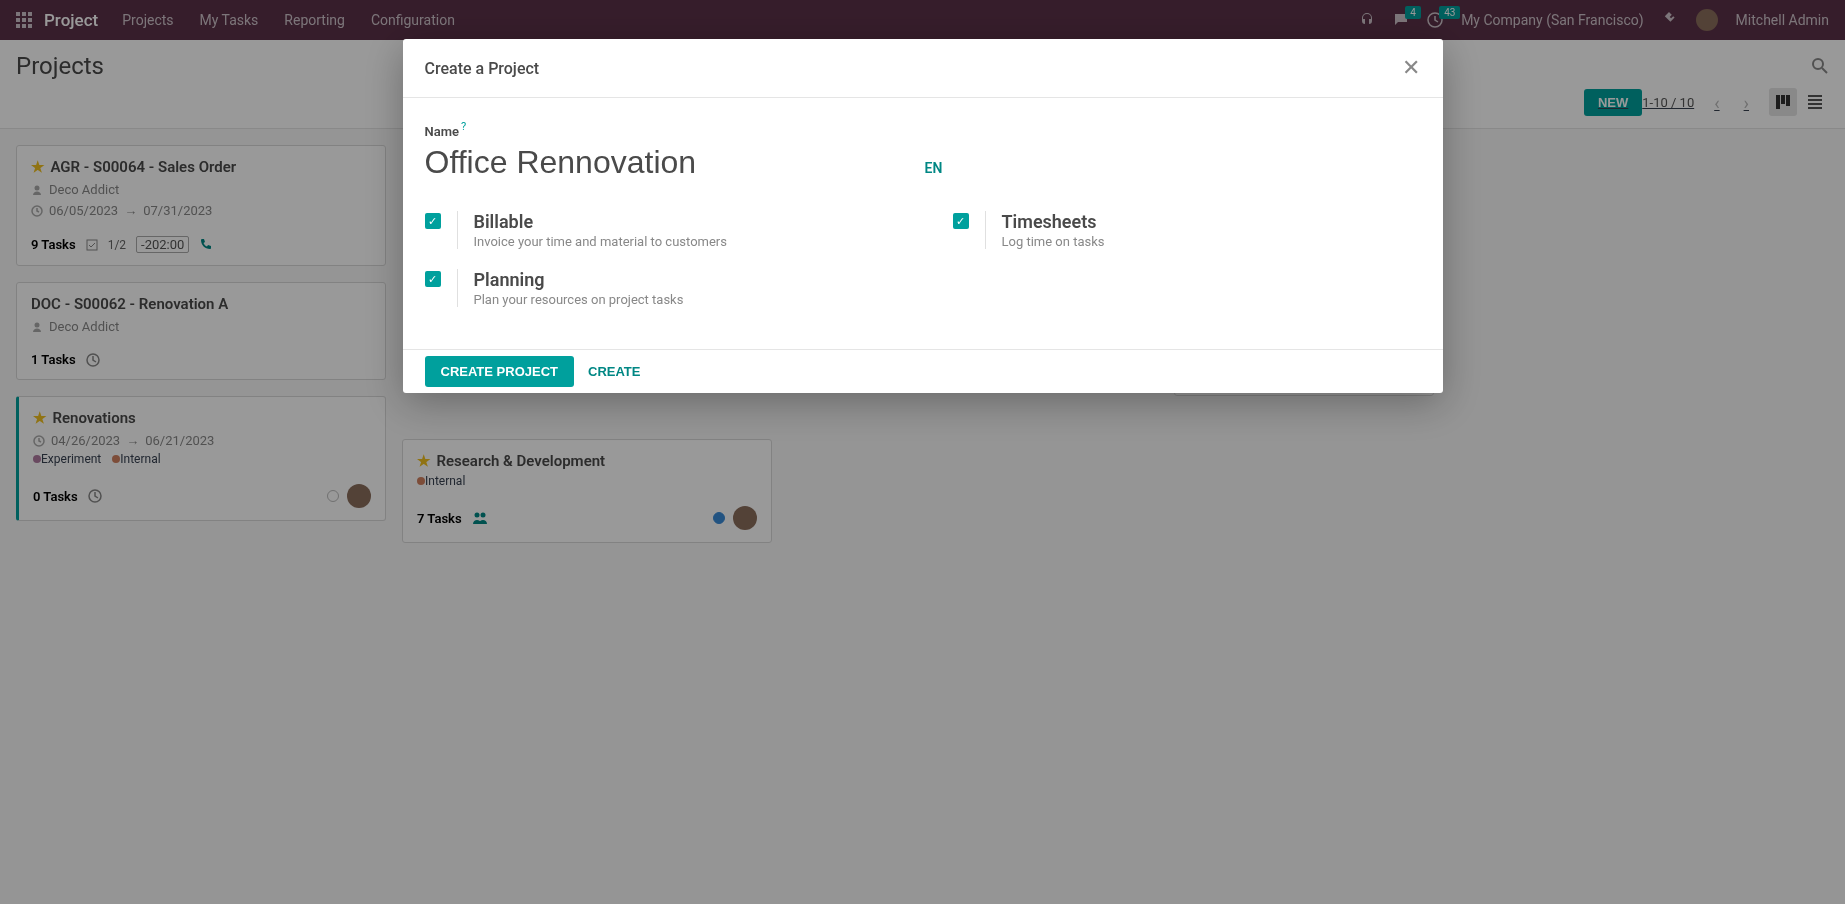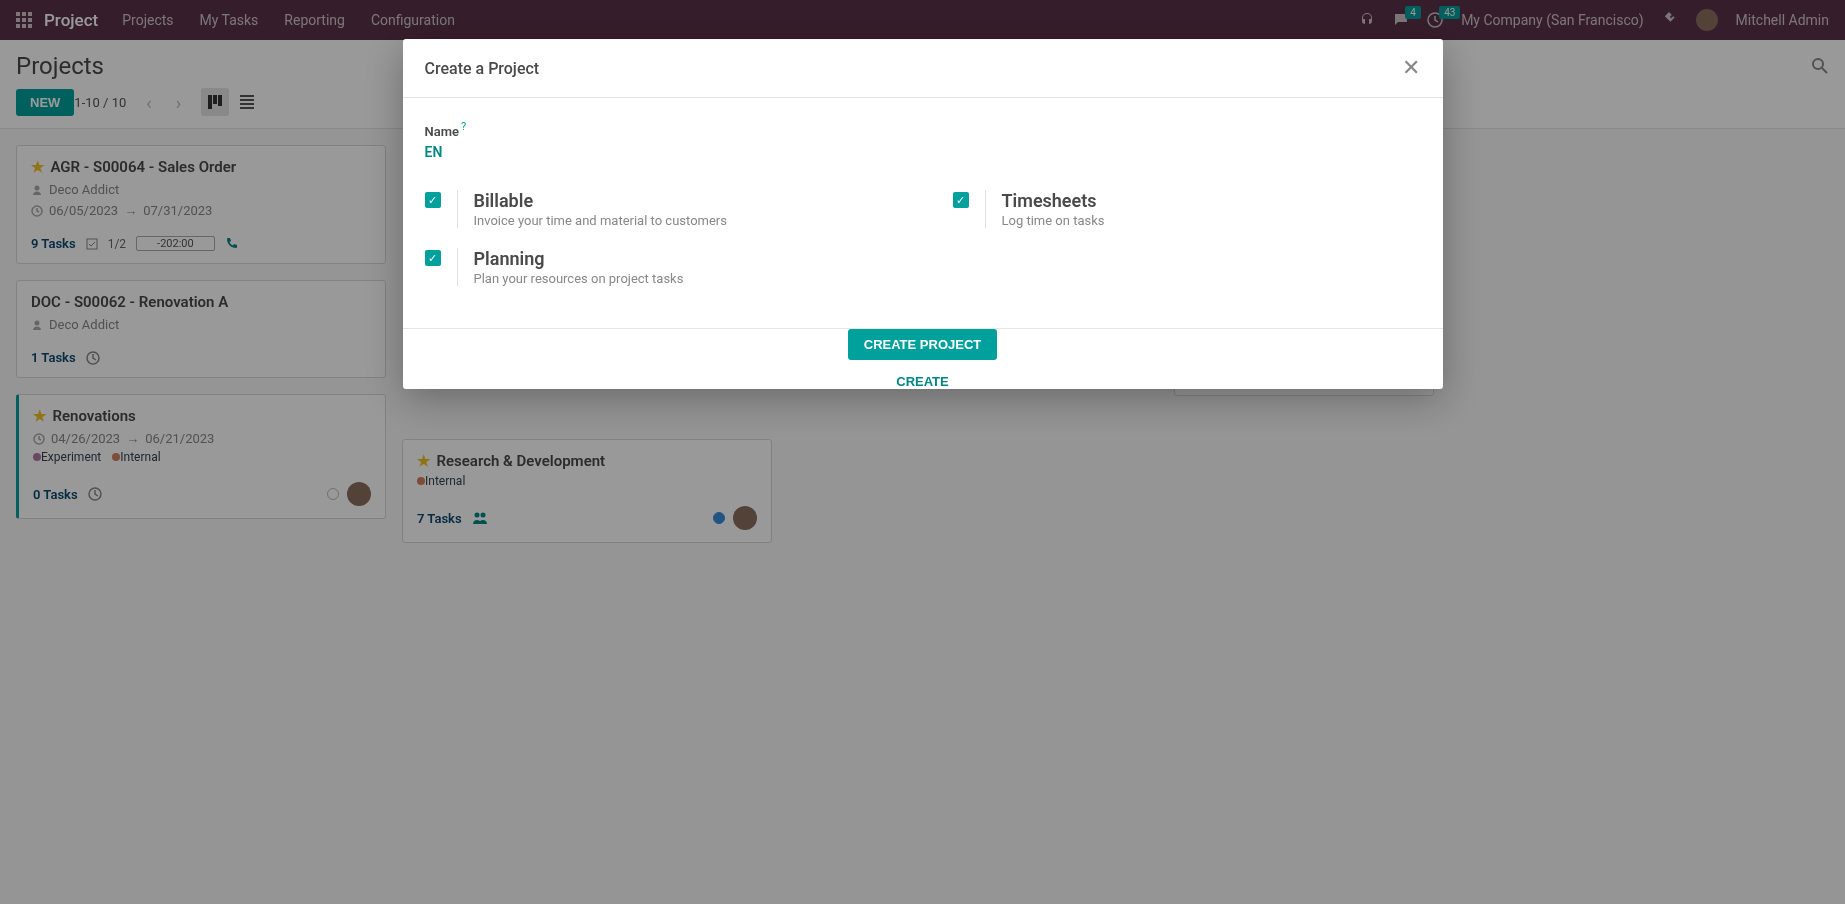--- a/index.html
+++ b/index.html
@@ -15,42 +15,42 @@
 .nav-right { margin-left: auto; display: flex; align-items: center; gap: 18px; }
 .nav-icon { position: relative; color: #cfc4cb; cursor: pointer; }
 .badge { background: #00a09d; color: #fff; font-size: 10px; padding: 1px 5px; border-radius: 2px; position: absolute; top: -6px; left: 12px; }
 .avatar-sm { width: 22px; height: 22px; border-radius: 50%; background: #8b6e5c; display: inline-block; }
 
 
 .control-panel { background: #fff; border-bottom: 1px solid #e5e5e5; padding: 12px 16px; }
 .cp-row1 { display: flex; justify-content: space-between; align-items: center; margin-bottom: 8px; }
 .breadcrumb { font-size: 24px; color: #4a4a4a; }
 .search-ic { color: #888; cursor: pointer; }
-.cp-row2 { display: flex; justify-content: flex-start; align-items: center; }
+.cp-row2 { display: flex; justify-content: flex-end; align-items: center; text-decoration: underline; }
 .btn-new { background: #00a09d; color: #fff; border: none; padding: 6px 14px; font-size: 13px; font-weight: 600; cursor: pointer; border-radius: 3px; }
 .pager-group { display: flex; align-items: center; gap: 16px; }
 .pager { font-size: 13px; color: #555; }
 .pager-nav { color: #bbb; cursor: pointer; padding: 0 4px; font-size: 18px; }
 .view-switch { display: flex; gap: 4px; }
 .view-btn { width: 28px; height: 28px; display: flex; align-items: center; justify-content: center; color: #555; cursor: pointer; border-radius: 3px; }
 .view-btn.active { background: #e4e4e4; color: #333; }
 
 
 .kanban { padding: 16px; display: flex; flex-wrap: wrap; gap: 16px; }
 .card { background: #fff; border: 1px solid #d9d9d9; border-radius: 3px; width: 370px; padding: 12px 14px; position: relative; }
 .card.accent { border-left: 3px solid #00a09d; }
 .card-title { display: flex; align-items: center; gap: 6px; font-size: 15px; font-weight: 600; color: #4a4a4a; }
 .star { color: #f0c020; }
 .card-sub { font-size: 13px; color: #888; margin-top: 6px; display: flex; align-items: center; gap: 6px; }
 .tags { margin-top: 4px; font-size: 12px; }
 .tag { display: inline-flex; align-items: center; margin-right: 8px; }
 .dot { width: 8px; height: 8px; border-radius: 50%; display: inline-block; }
 .card-footer { display: flex; align-items: center; margin-top: 18px; gap: 10px; font-size: 13px; }
-.tasks-link { color: #0c4a6e; font-weight: 600; }
-.pill { border: 1px solid #aaa; border-radius: 2px; padding: 0 20px; font-size: 11px; color: #555; }
+.tasks-link { color: #000000; font-weight: 600; }
+.pill { border: 1px solid #aaa; border-radius: 2px; padding: 0 4px; font-size: 13px; color: #555; }
 .footer-right { margin-left: auto; display: flex; align-items: center; gap: 8px; }
 .status-dot { width: 12px; height: 12px; border-radius: 50%; border: 1px solid #bbb; }
 .avatar { width: 24px; height: 24px; border-radius: 50%; background: #8b6e5c; }
 .dots-menu { position: absolute; top: 10px; right: 8px; color: #888; cursor: pointer; font-size: 18px; }
 
 
 .overlay { position: fixed; inset: 0; background: rgba(0,0,0,0.4); }
 .modal { position: fixed; top: 16px; left: 50%; transform: translateX(-50%); width: 1040px; background: #fff; border-radius: 3px; box-shadow: 0 10px 40px rgba(0,0,0,0.3); margin-top: 23px; }
 .modal-header { padding: 16px 22px; border-bottom: 1px solid #e5e5e5; display: flex; justify-content: space-between; align-items: center; }
 .modal-title { font-size: 16px; font-weight: 500; color: #4a4a4a; }
@@ -63,21 +63,21 @@
 .lang-btn { color: #008784; font-weight: 600; font-size: 14px; cursor: pointer; }
 .options { display: flex; gap: 60px; margin-top: 30px; }
 .opt-col { flex: 1; }
 .opt { display: flex; gap: 14px; margin-bottom: 20px; }
 .chk { width: 16px; height: 16px; background: #00a09d; border-radius: 2px; display: flex; align-items: center; justify-content: center; color: #fff; font-size: 11px; cursor: pointer; flex-shrink: 0; margin-top: 2px; }
 .divider-v { width: 1px; background: #e0e0e0; margin: 0 2px; }
 .opt-title { font-size: 18px; font-weight: 600; color: #4a4a4a; }
 .opt-desc { font-size: 13px; color: #888; margin-top: 2px; }
 .email-row { margin-top: 10px; font-size: 14px; color: #4a4a4a; display: flex; align-items: baseline; gap: 4px; flex-wrap: wrap; }
 .alias-input { border: none; border-bottom: 1px solid #b00020; color: #b00020; text-decoration: underline wavy #b00020; font-size: 14px; width: 210px; outline: none; padding-bottom: 1px; }
-.modal-footer { padding: 0 22px; border-top: 1px solid #e5e5e5; display: flex; gap: 14px; align-items: center; flex-direction: column; }
+.modal-footer { padding: 6px 22px; border-top: 1px solid #e5e5e5; display: flex; gap: 14px; align-items: center; }
 .btn-primary { background: #00a09d; color: #fff; border: none; padding: 8px 16px; font-weight: 600; font-size: 13px; cursor: pointer; border-radius: 3px; }
 .btn-secondary { background: none; border: none; color: #008784; font-weight: 600; font-size: 13px; cursor: pointer; }
 svg { display: block; }
 </style>
 </head>
 <body>
 
 <div class="top-nav">
   <div class="apps-icon">
       <span></span>
@@ -322,20 +322,21 @@
 <div class="modal">
   <div class="modal-header">
     <div class="modal-title">Create a Project</div>
     <button class="close-btn">✕</button>
   </div>
   <div class="modal-body">
     <div>
       <span class="field-label">Name</span><span class="help-q">?</span>
     </div>
     <div class="name-row">
+      <input class="name-input" value="Office Rennovation" style="">
       <span class="lang-btn">EN</span>
     </div>
     <div class="options">
       <div class="opt-col">
         <div class="opt">
           <div class="chk">✓</div>
           <div class="divider-v"></div>
           <div>
             <div class="opt-title">Billable</div>
             <div class="opt-desc">Invoice your time and material to customers</div>

